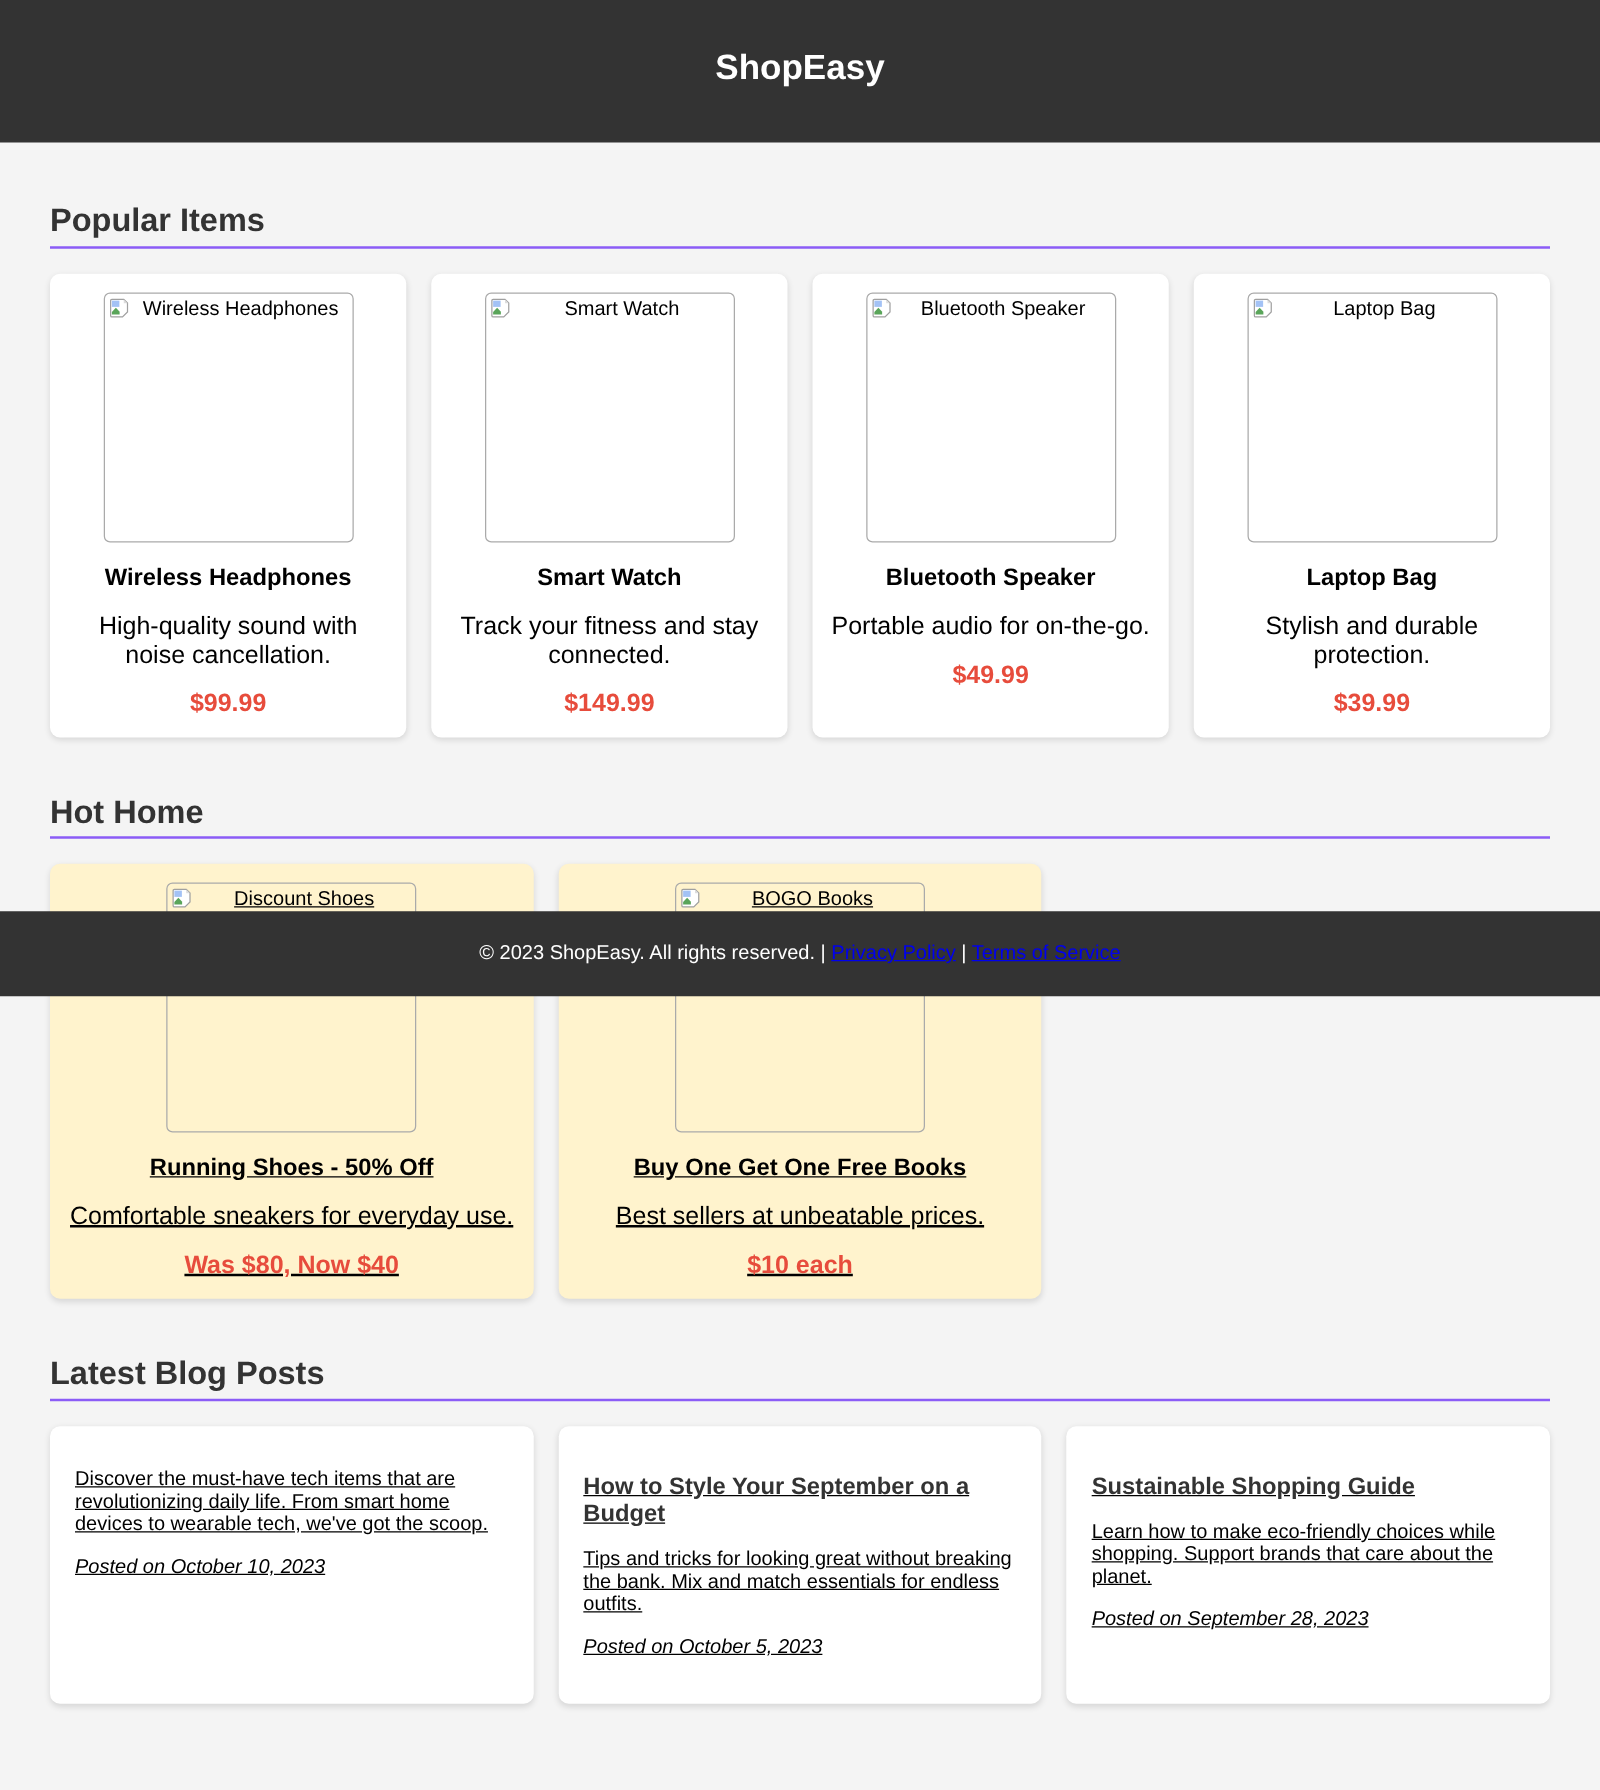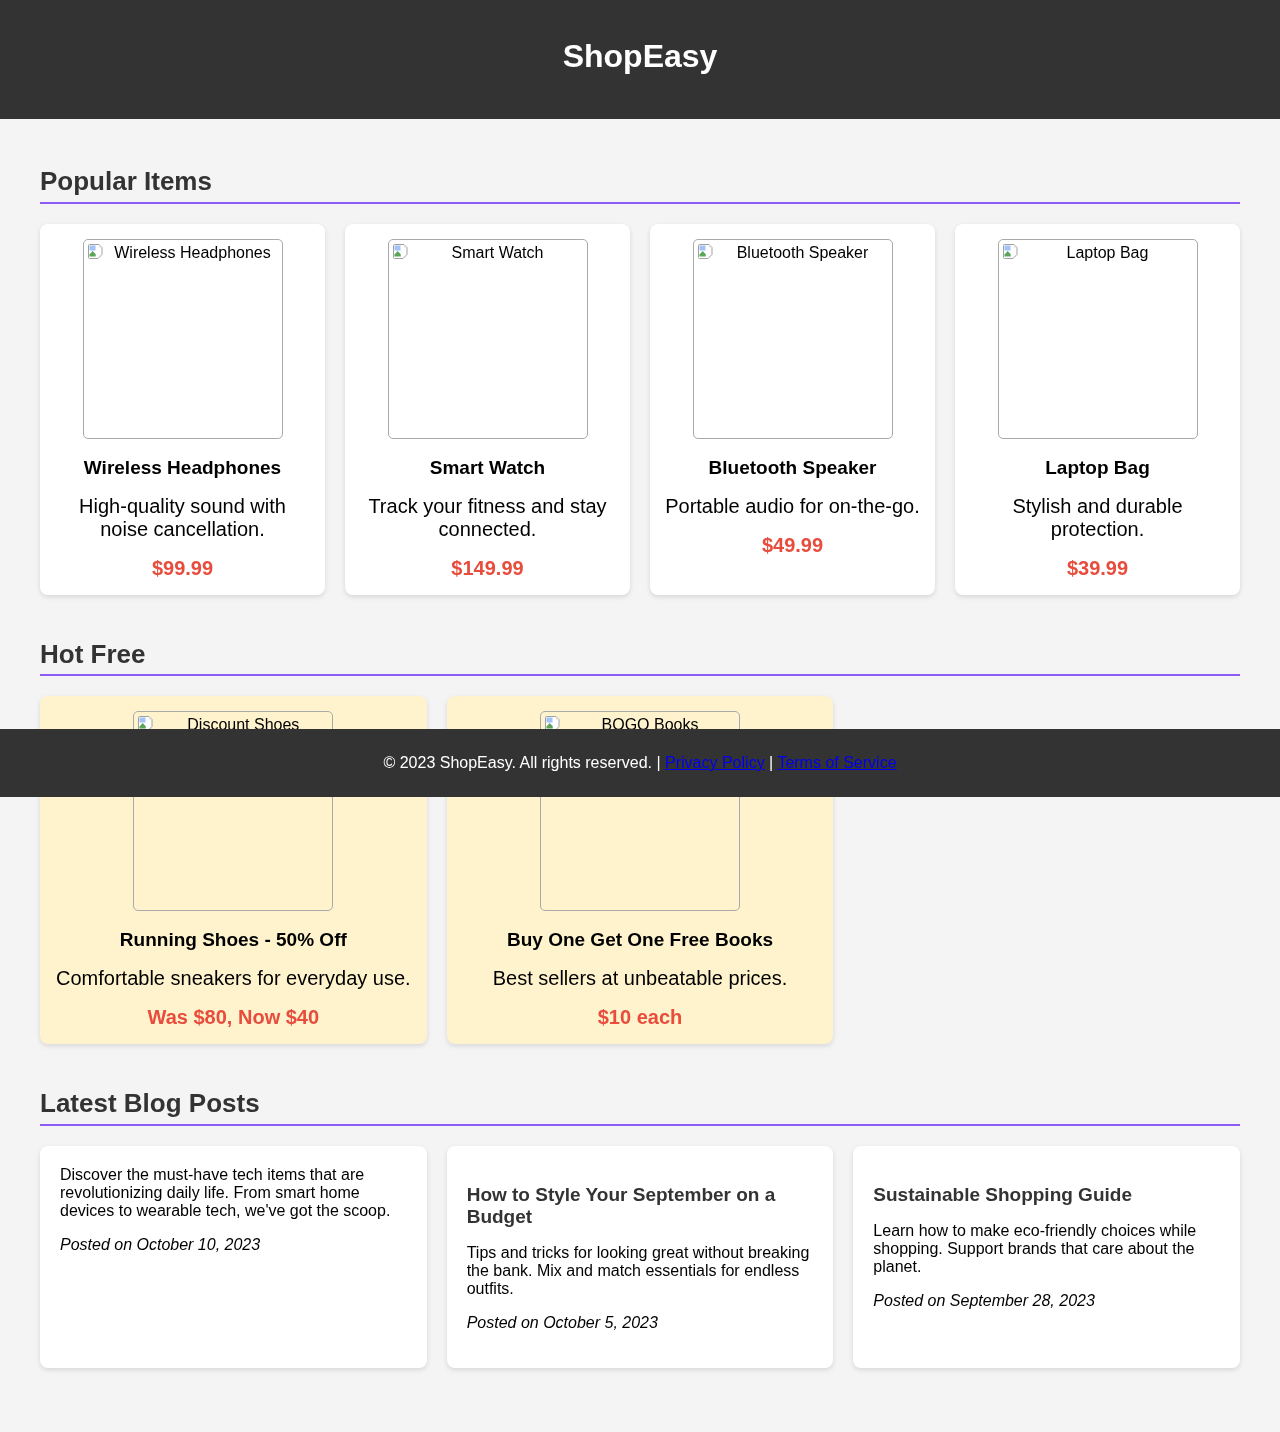--- a/index.html
+++ b/index.html
@@ -15,21 +15,21 @@
   }
 
   
   header {
     background: #333333;
     color: #ffffff;
     text-align: center;
     padding: 20px 0;
   }
   header h1 {
-    font-size: 32px;
+    font-size: 28px;
     font-weight: bold;
     margin: 18px 0 24px;
   }
   nav ul { list-style: none; margin: 0; padding: 0; }
   nav li { display: inline-block; margin: 0 16px; }
   nav a {
     color: #ffffff;
     text-decoration: none;
     font-size: 17px;
   }
@@ -40,21 +40,21 @@
     font-size: 26px;
     line-height: 1.1;
     color: #333333;
     font-weight: bold;
     margin: 45px 0 0;
     padding-bottom: 6px;
     border-bottom: 2px solid #8b5cf6;
   }
   .grid { display: grid; gap: 20px; margin-top: 20px; }
   .cols-4 { grid-template-columns: repeat(4, 1fr); }
-  .cols-3 { grid-template-columns: repeat(3, 1fr); }
+  .cols-3 { grid-template-columns: repeat(3, 1fr); text-decoration: underline; }
 
   
   .card {
     background: #ffffff;
     border-radius: 8px;
     box-shadow: 0 2px 5px rgba(0,0,0,0.12);
     padding: 15px;
     text-align: center;
   }
   .deal-card { background: #fff3cd; }
@@ -81,21 +81,21 @@
     display: block;
     padding: 4px 4px 0 24px;
     font-size: 16px;
     text-align: center;
     color: #000;
   }
 
   
   .blog-card { text-align: left; padding: 20px; }
   .blog-card h3 { color: #333333; font-size: 19px; margin: 18px 0 16px; }
-  .blog-card p { font-size: 16px; margin: 0 0 16px; }
+  .blog-card p { font-size: 16px; margin: 14px 0 16px; }
   .post-date { font-style: italic; }
 
   
   footer {
     position: absolute;
     top: 729px;
     left: 0;
     width: 100%;
     background: #333333;
     color: #ffffff;
@@ -182,21 +182,21 @@
       <span class="alt-text">Laptop Bag</span>
     </div>
     <h3>Laptop Bag</h3>
     <p>Stylish and durable protection.</p>
     <p class="price">$39.99</p>
   </div>
 </div>
   </section>
 
   <section>
-    <h2>Hot Free</h2>
+    <h2>Hot Home</h2>
     <div class="grid cols-3">
   <div class="card deal-card">
     <div class="img-ph">
       <span class="broken-icon">
         <svg width="17" height="17" viewBox="0 0 17 17">
           <path d="M2.5 1.5 h9.5 l3 3 v7 l-4 4 H2.5 A1 1 0 0 1 1.5 14.5 v-12 A1 1 0 0 1 2.5 1.5 Z" fill="#ffffff" stroke="#a0a0a0" stroke-width="1"></path>
           <rect x="2.5" y="2.5" width="6" height="5" fill="#a3c2f5"></rect>
           <path d="M2.5 11.5 l3.2-3.4 3 3.2 v2.2 h-6.2 z" fill="#5aa55a"></path>
           <path d="M12 1.5 l3 3 h-3 z" fill="#dddddd"></path>
         </svg>

